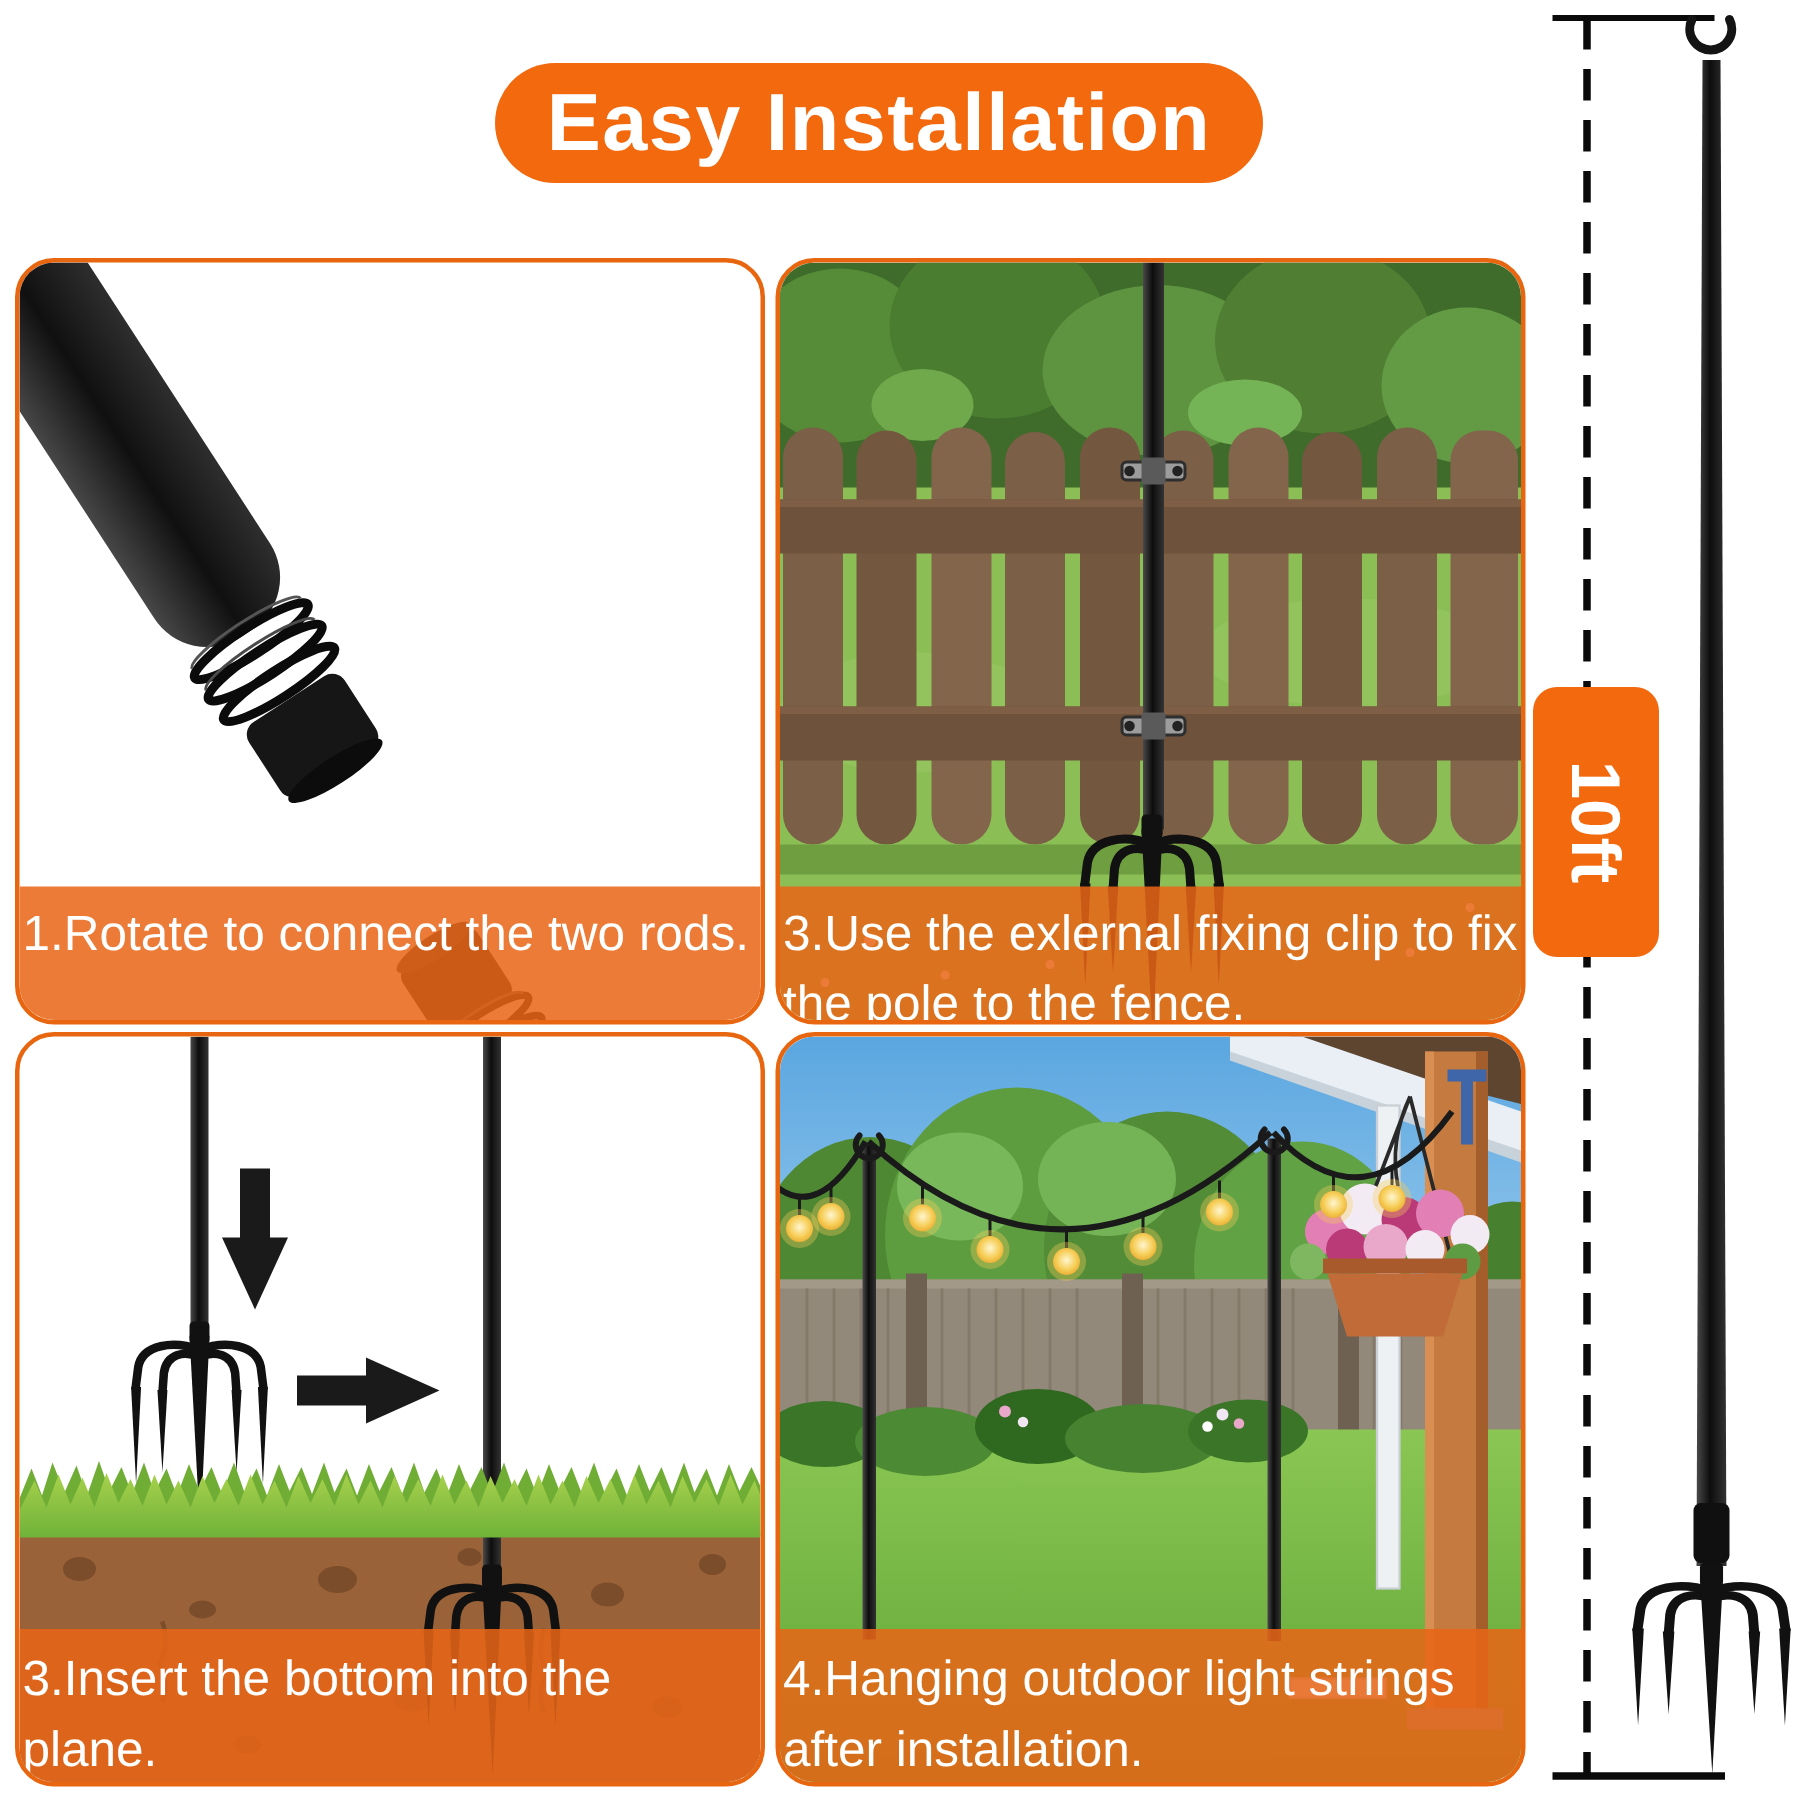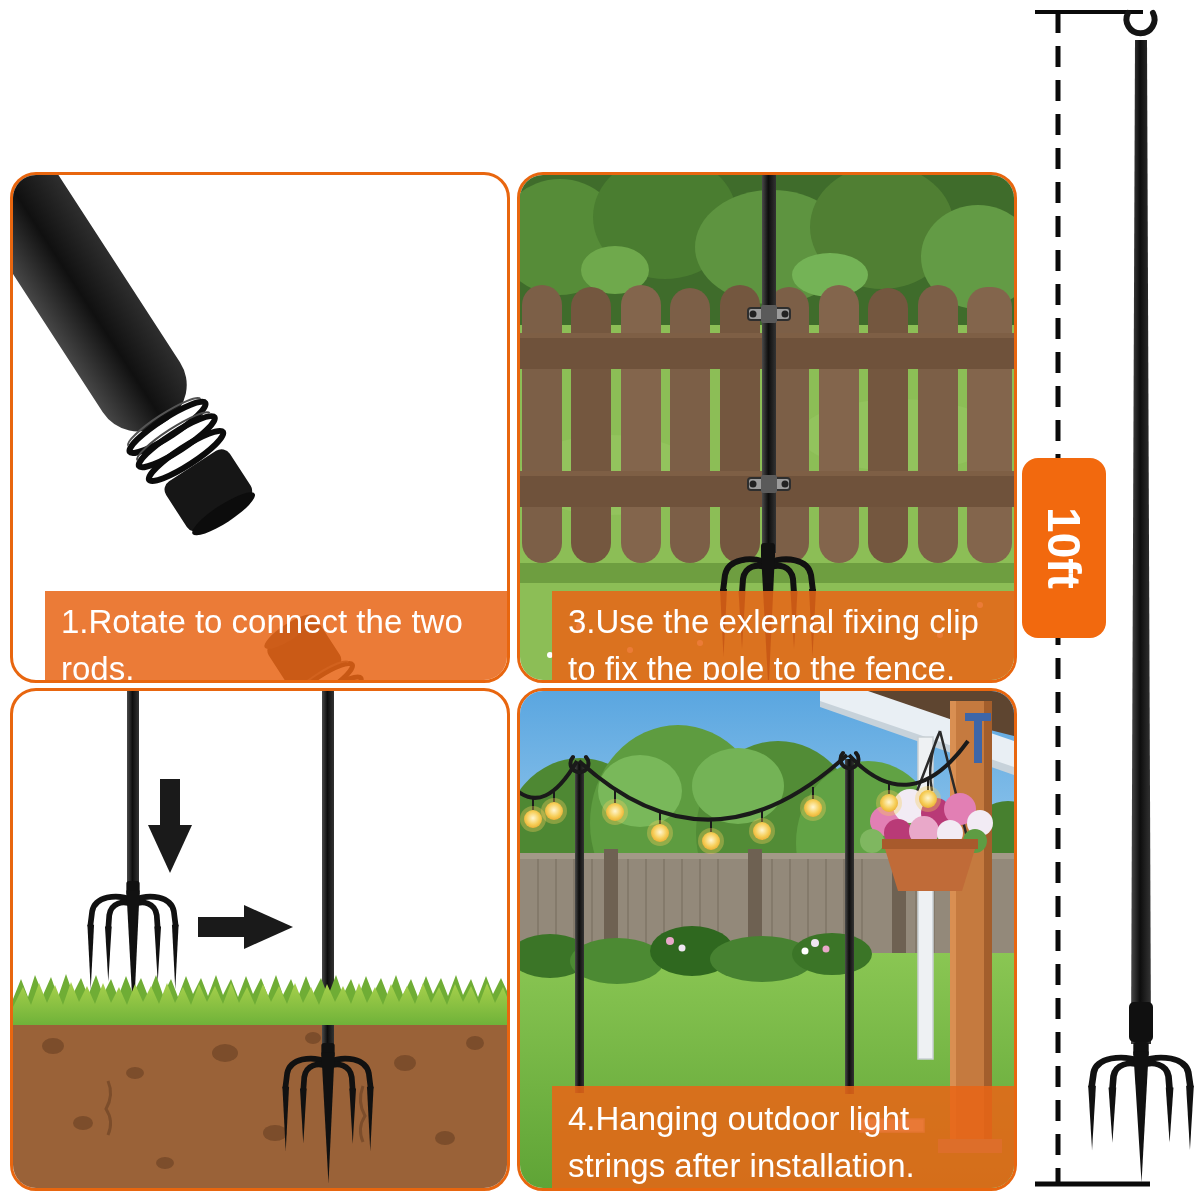--- a/index.html
+++ b/index.html
@@ -9,21 +9,21 @@
 
               background:#F2690E;display:flex;align-items:center;justify-content:center;}
   .title-pill span{color:#fff;font-weight:bold;font-size:54px;letter-spacing:1px;white-space:nowrap;}
   .panel{position:absolute;border:3px solid #E8660F;border-radius:26px;overflow:hidden;background:#fff;}
   .p1{left:10px;top:172px;width:494px;height:505px;}
   .p2{left:517px;top:172px;width:494px;height:505px;}
   .p3{left:10px;top:688px;width:494px;height:497px;}
   .p4{left:517px;top:688px;width:494px;height:497px;}
   .panel svg.scene{position:absolute;left:0;top:0;width:100%;height:100%;}
   .caption{position:absolute;left:0;right:0;bottom:0;background:rgba(232,101,22,0.86);
-           color:#fff;font-size:33px;line-height:1.42;padding:8px 16px;box-sizing:border-box;margin-left:32px;}
+           color:#fff;font-size:33px;line-height:1.42;padding:8px 2px;box-sizing:border-box;}
   .cap-top{height:89px;}
   .cap-bottom{height:102px;padding-top:10px;}
   .measure-svg{position:absolute;left:1000px;top:0;width:200px;height:1200px;}
   .badge-10ft{position:absolute;left:1022px;top:458px;width:84px;height:180px;border-radius:16px;
               background:#F2690E;display:flex;align-items:center;justify-content:center;z-index:5;}
   .badge-10ft span{color:#fff;font-weight:bold;font-size:46px;transform:rotate(90deg);white-space:nowrap;}
 </style>
 </head>
 <body>
 
@@ -66,20 +66,23 @@
         <polygon points="30.5,48 37.5,48 34,106" fill="#111"></polygon>
         <path d="M60,20 C78,13 100,16 103,32 L105,48" stroke="#111" stroke-width="6" fill="none"></path>
         <polygon points="101,46 108,46 104.5,114" fill="#111"></polygon>
         <path d="M60,25 C71,20 83,23 85,36 L86,50" stroke="#111" stroke-width="6" fill="none"></path>
         <polygon points="82.5,48 89.5,48 86,106" fill="#111"></polygon>
         <polygon points="53,10 67,10 60.5,148" fill="#111"></polygon>
       </g>
     </defs>
   </svg>
 
+  <div class="title-pill">
+    <span>Easy Installation</span>
+  </div>
 
   <div class="panel p1">
     <svg class="scene" viewBox="0 0 494 505" preserveAspectRatio="none">
       <g transform="translate(75,130) rotate(-33)">
         <rect x="-46" y="-360" width="92" height="500" rx="42" fill="url(#rodGrad)"></rect>
         <ellipse cx="0" cy="146" rx="45" ry="9" fill="none" stroke="#0b0b0b" stroke-width="6"></ellipse>
         <ellipse cx="0" cy="163" rx="45" ry="9" fill="none" stroke="#0b0b0b" stroke-width="6"></ellipse>
         <ellipse cx="0" cy="180" rx="44" ry="9" fill="none" stroke="#0b0b0b" stroke-width="6"></ellipse>
         <path d="M-43,140 a43,8 0 0 1 86,0" fill="none" stroke="#555" stroke-width="2"></path>
         <path d="M-43,157 a43,8 0 0 1 86,0" fill="none" stroke="#4a4a4a" stroke-width="2"></path>
@@ -184,20 +187,23 @@
         <rect x="185" y="226" width="48" height="20"></rect>
         <polygon points="231,214 231,258 280,236"></polygon>
       </g>
       <rect x="309" y="0" width="12" height="356" fill="url(#poleGrad)"></rect>
       <use href="#fork5" transform="translate(258,352) scale(0.95)"></use>
       <g>
         <path d="M0,332 L0,308 L8,288 L15,306 L22,284 L30,304 L38,286 L45,306 L53,283 L60,303 L68,287 L75,305 L83,284 L90,304 L98,288 L105,306 L113,285 L120,303 L128,287 L135,305 L143,284 L150,304 L158,288 L165,306 L173,285 L180,303 L188,287 L195,305 L203,284 L210,304 L218,288 L225,306 L233,285 L240,303 L248,287 L255,305 L263,284 L270,304 L278,288 L285,306 L293,285 L300,303 L308,287 L315,305 L323,284 L330,304 L338,288 L345,306 L353,285 L360,303 L368,287 L375,305 L383,284 L390,304 L398,288 L405,306 L413,285 L420,303 L428,287 L435,305 L443,284 L450,304 L458,288 L465,306 L473,285 L480,303 L488,287 L494,300 L494,332 Z" fill="#6FAD35"></path>
         <path d="M0,334 L0,316 L10,296 L18,314 L26,292 L34,312 L42,294 L50,314 L58,291 L66,311 L74,295 L82,313 L90,292 L98,312 L106,296 L114,314 L122,293 L130,311 L138,295 L146,313 L154,292 L162,312 L170,296 L178,314 L186,293 L194,311 L202,295 L210,313 L218,292 L226,312 L234,296 L242,314 L250,293 L258,311 L266,295 L274,313 L282,292 L290,312 L298,296 L306,314 L314,293 L322,311 L330,295 L338,313 L346,292 L354,312 L362,296 L370,314 L378,293 L386,311 L394,295 L402,313 L410,292 L418,312 L426,296 L434,314 L442,293 L450,311 L458,295 L466,313 L474,292 L482,312 L490,296 L494,306 L494,334 Z" fill="url(#grassToonGrad)"></path>
       </g>
     </svg>
+    <div class="caption cap-bottom">
+      <span>3.Insert the bottom into the plane.</span>
+    </div>
   </div>
 
   <div class="panel p4">
     <svg class="scene" viewBox="0 0 494 497" preserveAspectRatio="none">
       <rect x="0" y="0" width="494" height="300" fill="url(#skyGrad)"></rect>
       <g>
         <ellipse cx="60" cy="155" rx="78" ry="88" fill="#4E8833"></ellipse>
         <ellipse cx="158" cy="132" rx="88" ry="98" fill="#5E9C40"></ellipse>
         <ellipse cx="258" cy="142" rx="82" ry="92" fill="#528C36"></ellipse>
         <ellipse cx="348" cy="152" rx="72" ry="82" fill="#61A244"></ellipse>

